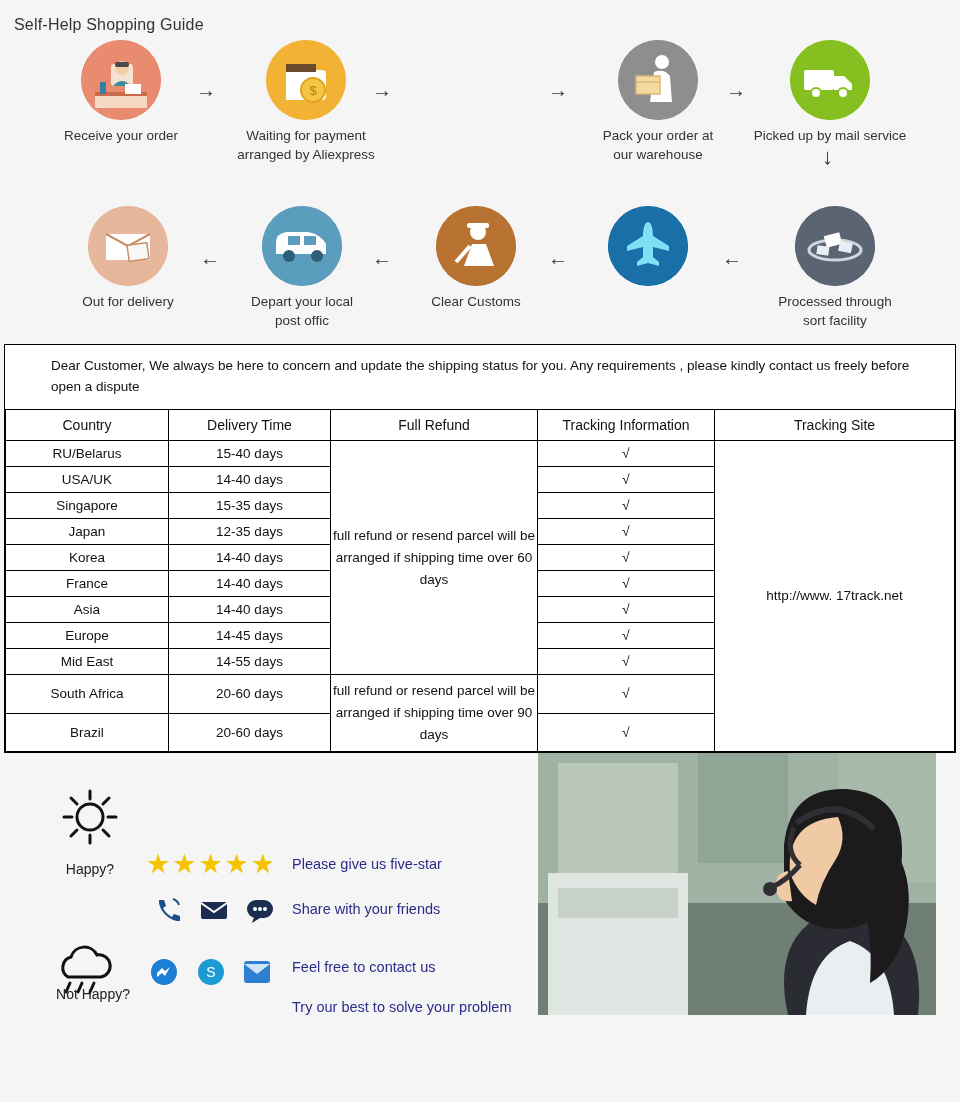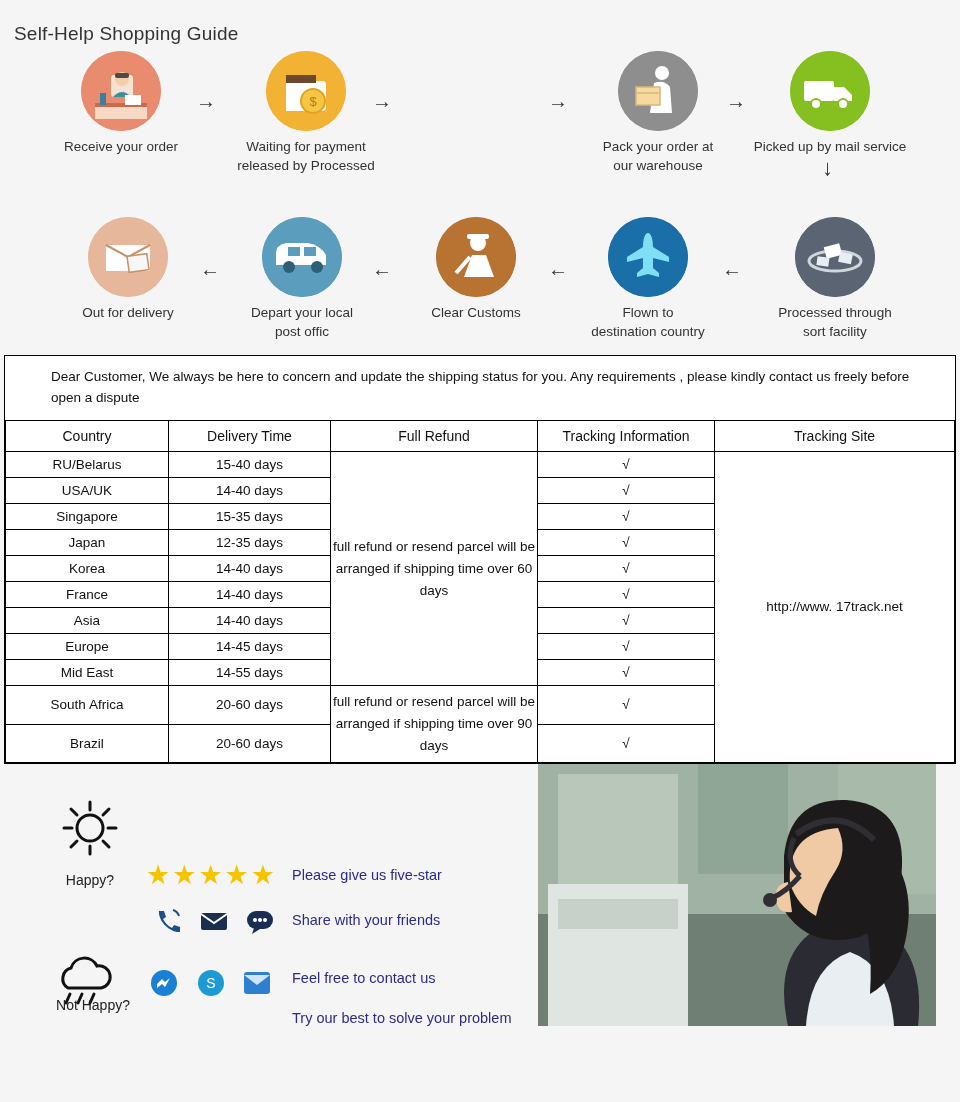--- a/index.html
+++ b/index.html
@@ -8,25 +8,24 @@
     width: 960px; height: 1102px;
     font-family: "Liberation Sans", sans-serif;
     background: #f5f5f5;
     color: #222;
     overflow: hidden;
   }
   .page { position: relative; width: 960px; height: 1102px; background: #f5f5f5; }
 
   
   .guide-title {
-    font-size: 19px;
+    font-size: 16px;
     color: #333;
     padding: 16px 6px 6px 14px;
     letter-spacing: .2px;
-    margin-top: 7px;
   }
 
   
   .flow-row { position: relative; height: 120px; }
   .flow-item {
     position: absolute;
     text-align: center;
     width: 190px;
   }
   .flow-caption {
@@ -114,21 +113,21 @@
       <div class="circle" style="background:#f2b233;">
         <svg viewBox="0 0 80 80" width="80" height="80">
           <circle cx="40" cy="40" r="40" fill="#f2b233"></circle>
           <path d="M20 30 h36 a4 4 0 0 1 4 4 v22 a4 4 0 0 1 -4 4 h-36 z" fill="#ffffff"></path>
           <path d="M20 24 h30 v8 h-30 z" fill="#6b4a2b"></path>
           <circle cx="47" cy="50" r="12" fill="#f6c544" stroke="#e0a41f" stroke-width="2"></circle>
           <text x="47" y="55" font-size="13" text-anchor="middle" fill="#b07e10" font-family="Liberation Sans, sans-serif">$</text>
         </svg>
       </div>
       <div class="flow-caption" style="white-space:pre-line;">Waiting for payment
-released by Processed</div>
+arranged by Aliexpress</div>
     </div>
     <div class="arrow" style="left:372px; top:40px;">→</div>
 
     <div class="arrow" style="left:548px; top:40px;">→</div>
 
     <div class="flow-item" style="left:563px; top:0;">
       <div class="circle" style="background:#8e8e8e;">
         <svg viewBox="0 0 80 80" width="80" height="80">
           <circle cx="40" cy="40" r="40" fill="#8e8e8e"></circle>
           <circle cx="44" cy="22" r="7" fill="#ffffff"></circle>
@@ -203,22 +202,20 @@
     </div>
     <div class="arrow" style="left:548px; top:42px;">←</div>
 
     <div class="flow-item" style="left:553px; top:0;">
       <div class="circle" style="background:#1b6fa8;">
         <svg viewBox="0 0 80 80" width="80" height="80">
           <circle cx="40" cy="40" r="40" fill="#1b6fa8"></circle>
           <path d="M40 16 c3 0 5 6 5 14 l16 10 v5 l-16 -4 v10 l6 5 v4 l-11 -3 l-11 3 v-4 l6 -5 v-10 l-16 4 v-5 l16 -10 c0 -8 2 -14 5 -14 z" fill="#7fe0f5"></path>
         </svg>
       </div>
-      <div class="flow-caption" style="white-space:pre-line;">Flown to
-destination country</div>
     </div>
     <div class="arrow" style="left:722px; top:42px;">←</div>
 
     <div class="flow-item" style="left:740px; top:0;">
       <div class="circle" style="background:#5a6473;">
         <svg viewBox="0 0 80 80" width="80" height="80">
           <circle cx="40" cy="40" r="40" fill="#5a6473"></circle>
           <ellipse cx="40" cy="44" rx="26" ry="10" fill="none" stroke="#cfd6de" stroke-width="3"></ellipse>
           <rect x="30" y="28" width="16" height="12" fill="#ffffff" transform="rotate(-15 38 34)"></rect>
           <rect x="44" y="36" width="13" height="10" fill="#e8eef4" transform="rotate(12 50 41)"></rect>

